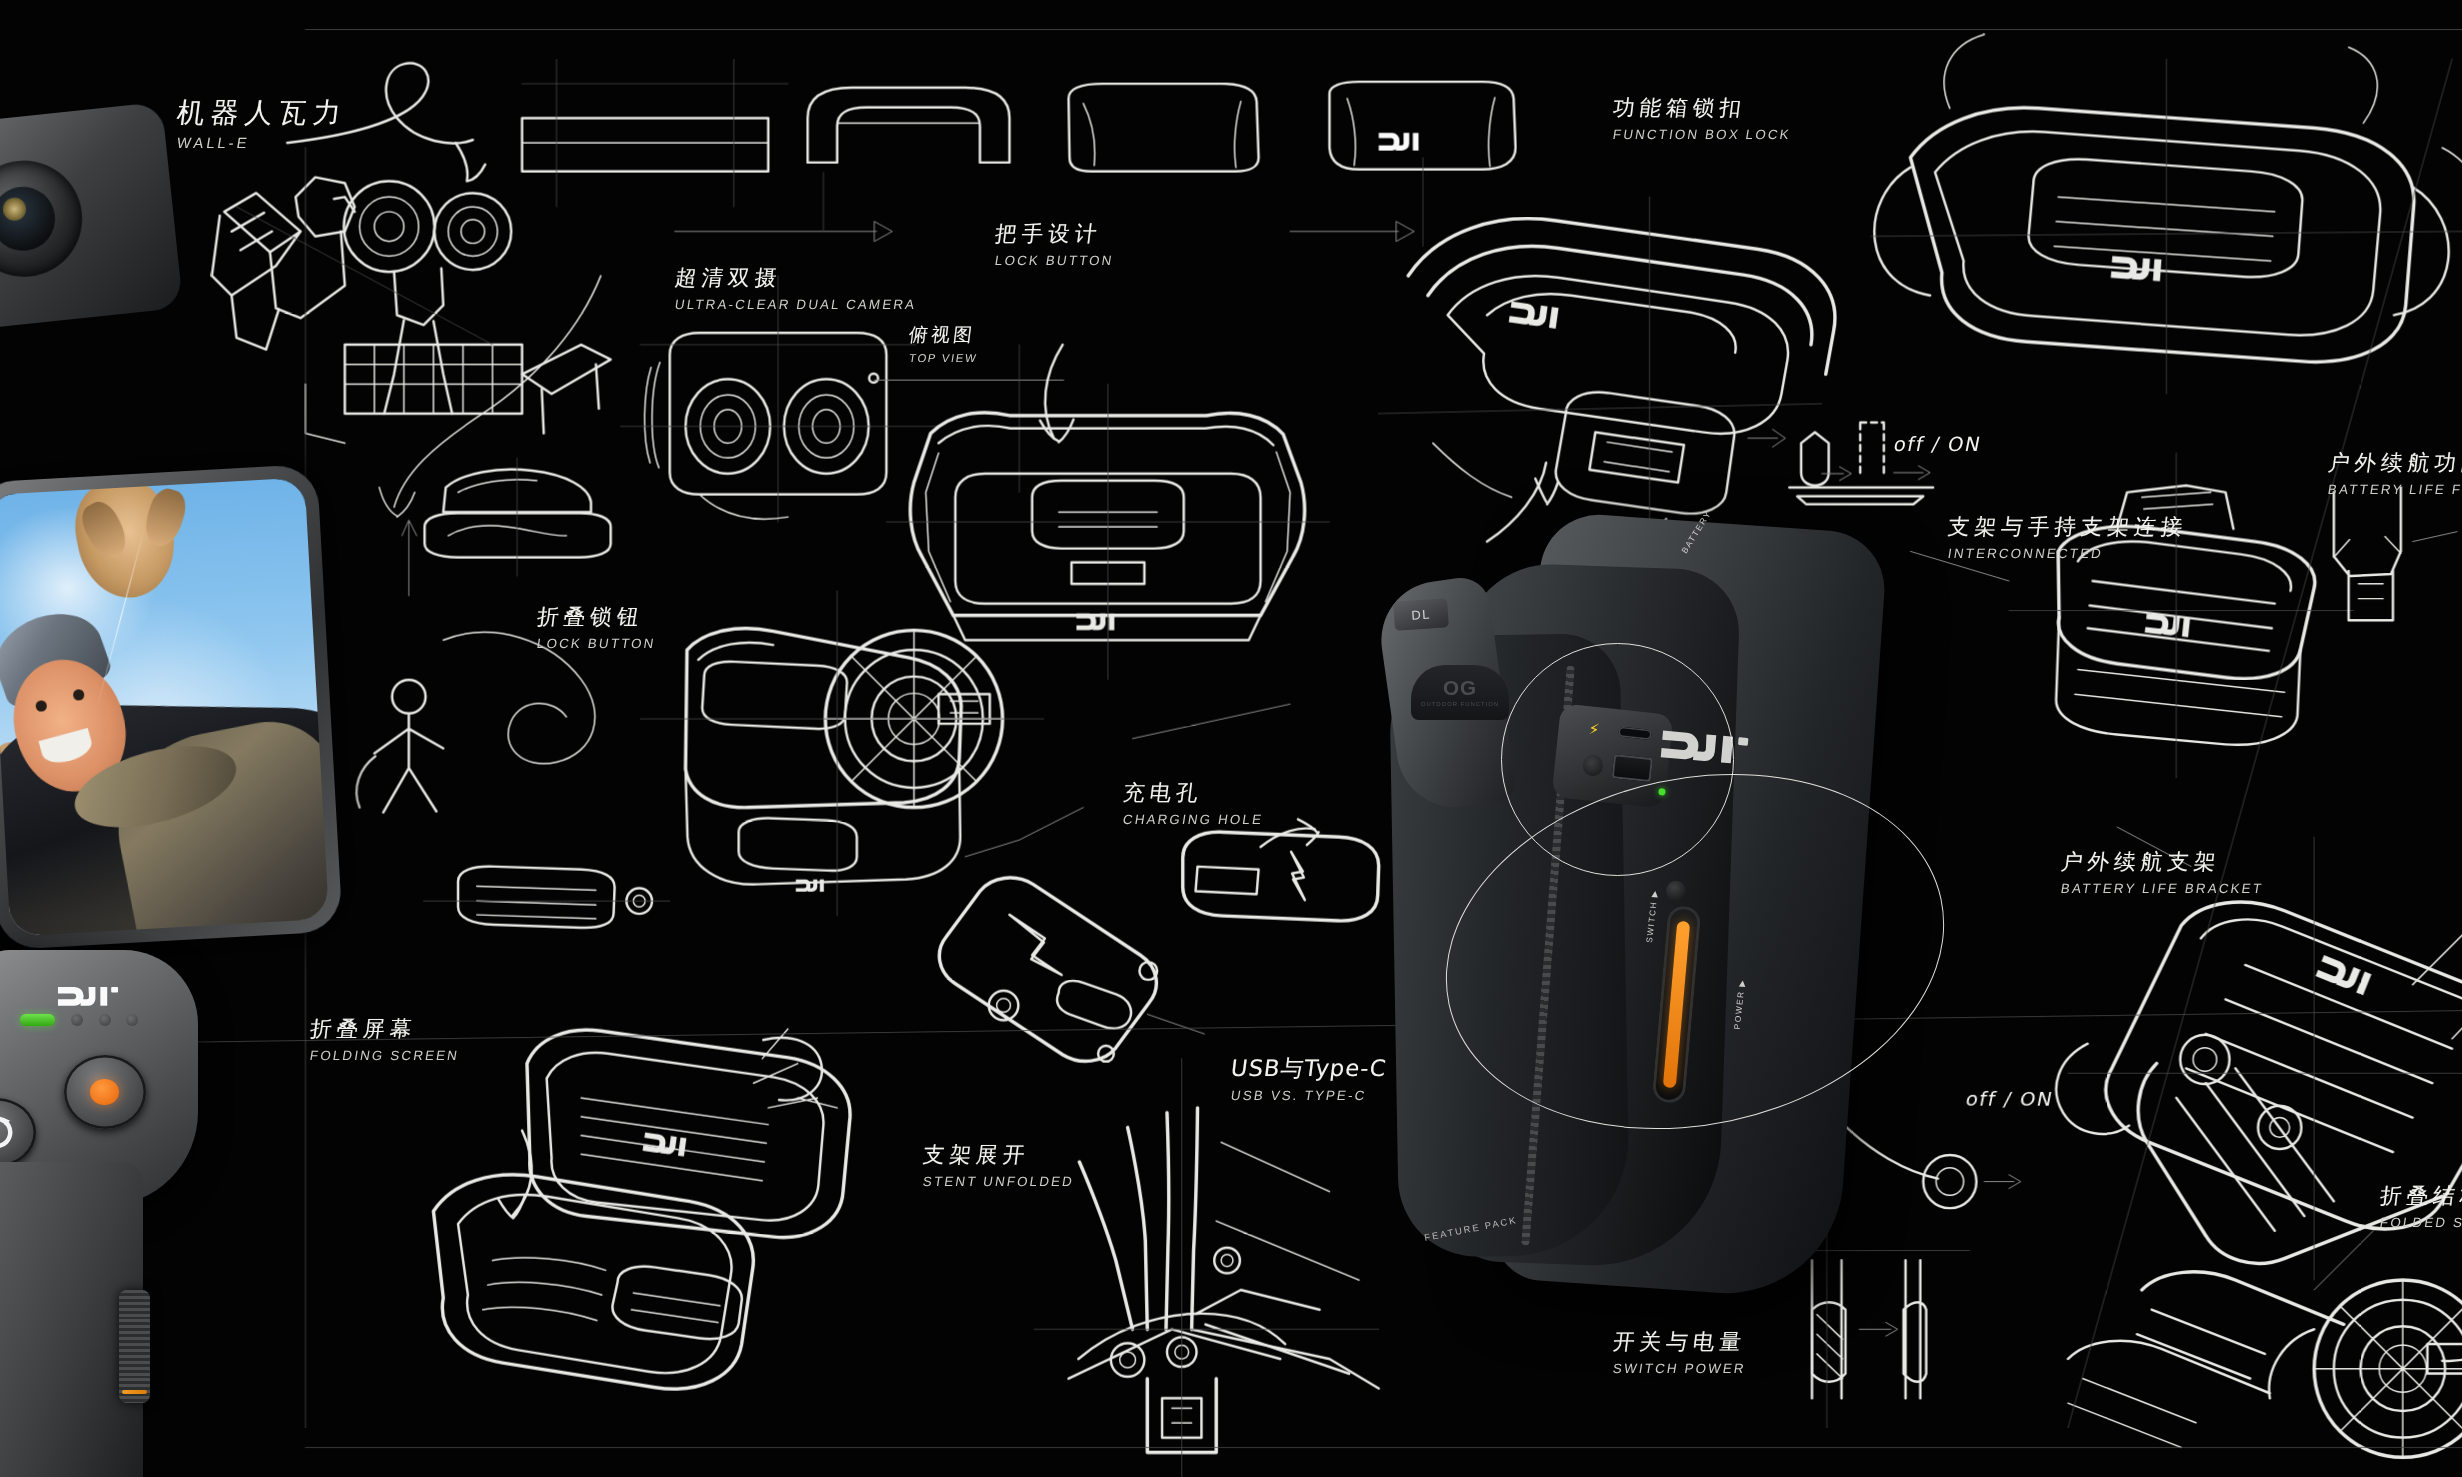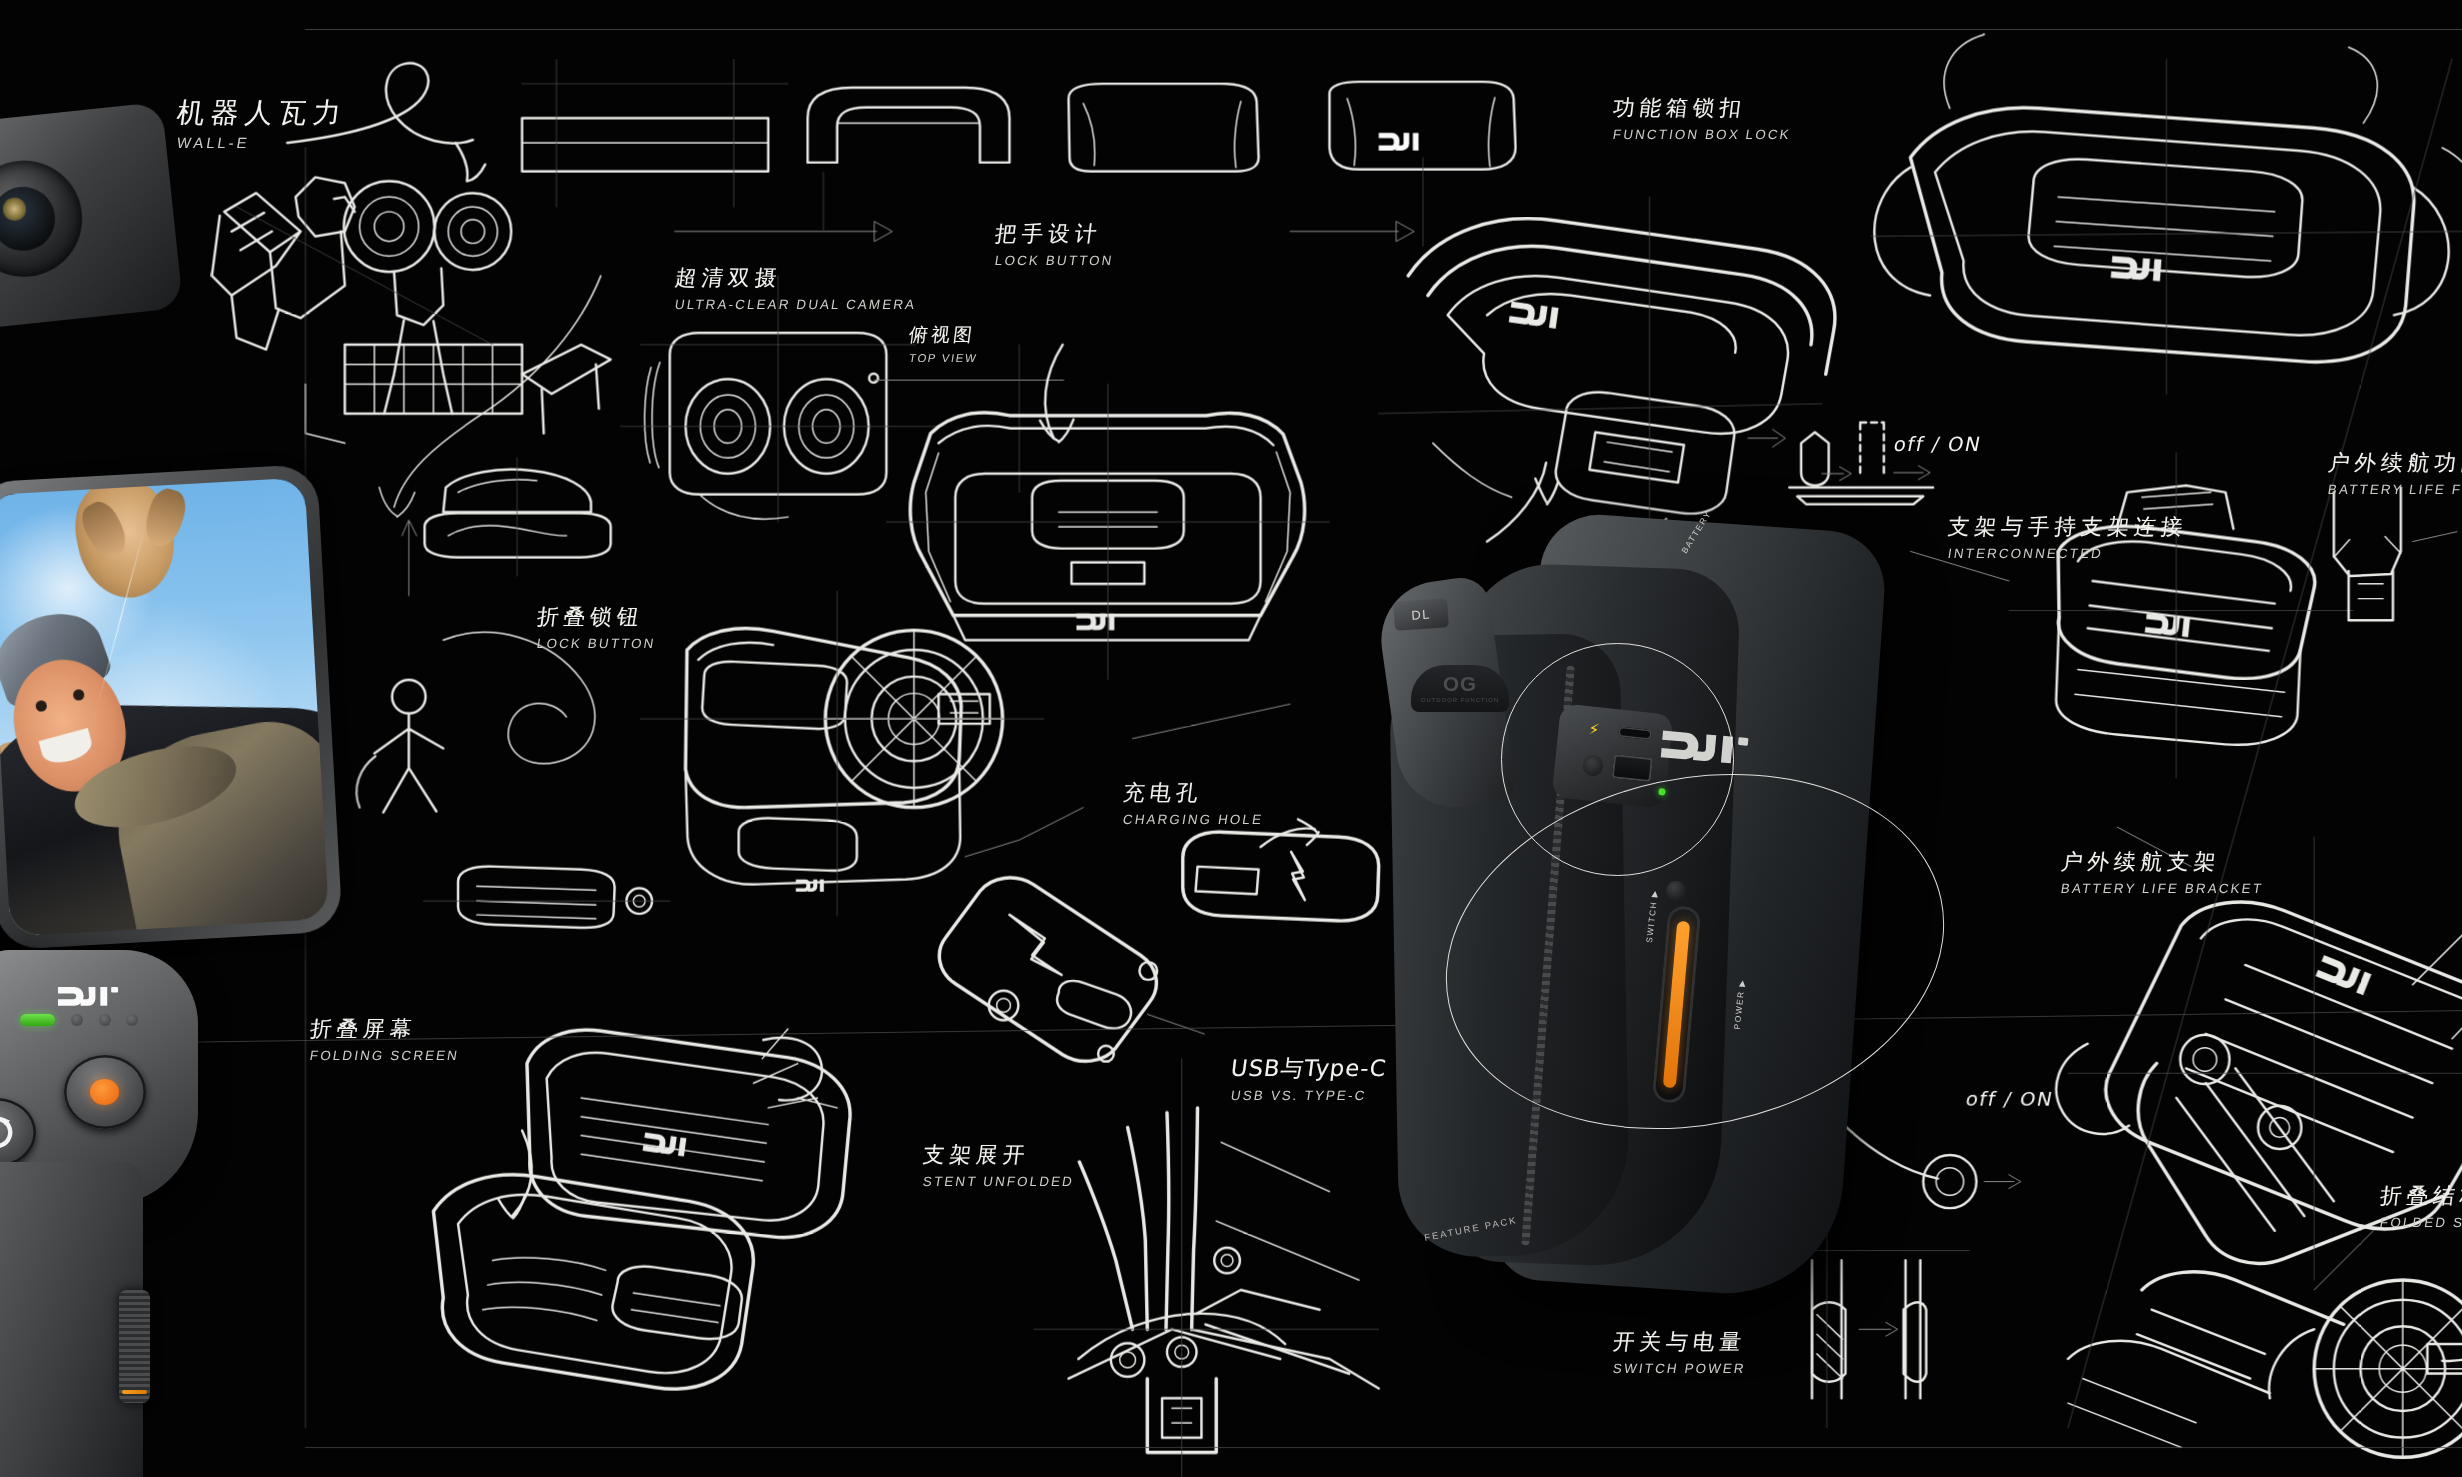--- a/index.html
+++ b/index.html
@@ -213,21 +213,21 @@
     left:19.7px;top:79px;width:113px;height:227px;border-radius:59px 29.5px 19.7px 59px;
     background:linear-gradient(120deg,#6a6d70,#3a3d40 60%,#1d1f21);
     transform:rotate(-8deg);
   }
   #zipper{
     position:absolute;left:175px;top:163px;width:7.9px;height:581px;
     background:repeating-linear-gradient(180deg,#4a4c4e 0 3.9px,#2a2c2e 3.9px 7.9px);
     transform:rotate(4.5deg);border-radius:3.9px;opacity:.95;
   }
   #ogbadge{
-    position:absolute;left:42px;top:163px;width:98px;height:47px;
+    position:absolute;left:42px;top:163px;width:98px;height:55px;
     border-radius:34px 34px 7.9px 7.9px;
     background:linear-gradient(180deg,#232528,#131517);
     display:flex;flex-direction:column;align-items:center;justify-content:center;
   }
   #ogbadge .og{font-family:"Liberation Sans",sans-serif;font-size:20.7px;font-weight:700;
     color:#4a4c4e;letter-spacing:1px;line-height:1;}
   #ogbadge .ogsub{font-family:"Liberation Sans",sans-serif;font-size:5.9px;
     color:#4a4c4e;letter-spacing:1px;margin-top:2px;}
   #portpanel{
     position:absolute;left:187px;top:207px;width:113px;height:94px;border-radius:16.7px;

